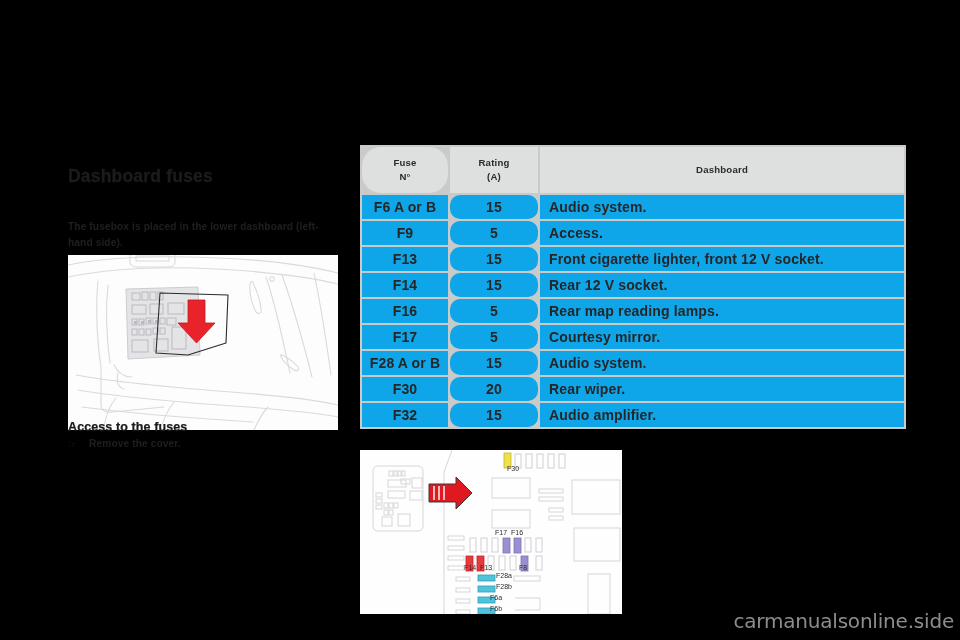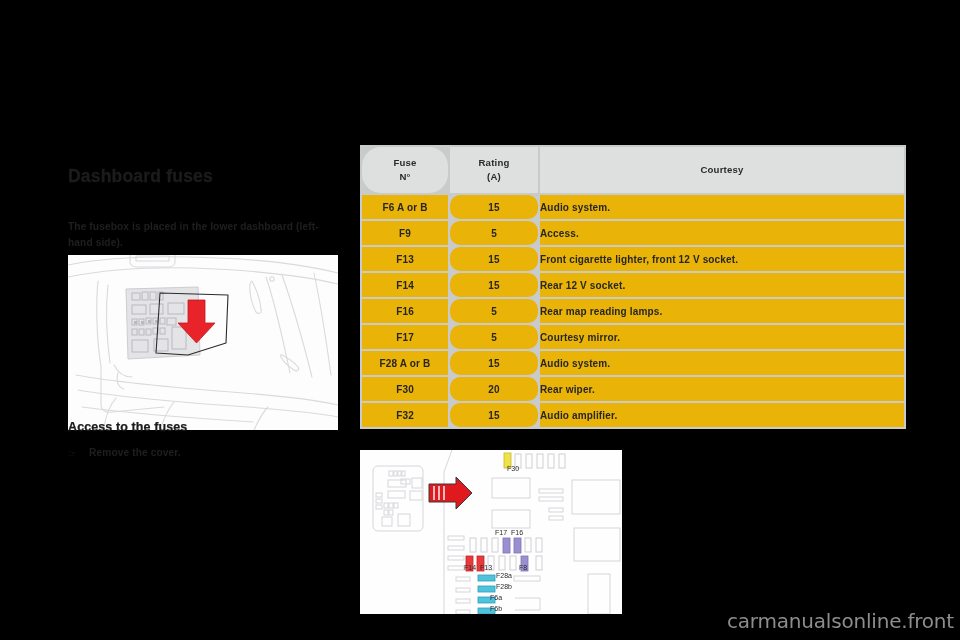--- a/index.html
+++ b/index.html
@@ -59,21 +59,21 @@
   .section-heading {
     font-size: 12.5px;
     font-weight: bold;
     color: #1c1c1c;
     letter-spacing: 0.1px;
     -webkit-text-stroke: 0.25px #1c1c1c;
   }
   .bullet-row {
     display: flex;
     align-items: flex-start;
-    margin-top: 12px;
+    margin-top: 3px;
     gap: 8px;
   }
   .hand-icon {
     color: #1f1f1f;
     font-size: 10px;
     line-height: 1.3;
     width: 13px;
     flex: none;
     padding-top: 1px;
   }
@@ -101,30 +101,30 @@
     background: #dedfdf;
     color: #2b2b2b;
     font-size: 9.6px;
     font-weight: bold;
     text-align: center;
     height: 46px;
     line-height: 1.45;
     letter-spacing: 0.2px;
   }
   table.fuse-table td {
-    background: #eab308;
+    background: #0ea5e9;
     color: #262626;
-    font-size: 10px;
+    font-size: 14px;
     font-weight: bold;
     height: 24px;
     letter-spacing: 0.15px;
   }
   td.col-fuse   { width: 86px;  text-align: center; }
   td.col-rating { width: 88px;  text-align: center; border-radius: 10px; }
-  td.col-func   { text-align: left; }
+  td.col-func   { text-align: left; padding-left: 9px; }
   th.col-fuse   { width: 86px; border-radius: 19px; }
   th.col-rating { width: 88px; }
 
   
   .fusebox-figure {
     position: absolute;
     left: 360px; top: 450px;
     width: 262px; height: 164px;
     background: #fefefe;
     overflow: hidden;
@@ -239,21 +239,21 @@
       <thead>
         <tr>
           <th class="col-fuse">
             <div>Fuse</div>
             <div>N°</div>
           </th>
           <th class="col-rating">
             <div>Rating</div>
             <div>(A)</div>
           </th>
-          <th class="col-func">Courtesy</th>
+          <th class="col-func">Dashboard</th>
         </tr>
       </thead>
       <tbody>
           <tr>
             <td class="col-fuse">F6 A or B</td>
             <td class="col-rating">15</td>
             <td class="col-func">Audio system.</td>
           </tr>
           <tr>
             <td class="col-fuse">F9</td>
@@ -395,15 +395,15 @@
           <text x="126" y="120" text-anchor="middle">F13</text>
           <text x="163" y="120" text-anchor="middle">F8</text>
           <text x="136" y="128" text-anchor="start">F28a</text>
           <text x="136" y="139" text-anchor="start">F28b</text>
           <text x="136" y="150" text-anchor="middle">F6a</text>
           <text x="136" y="161" text-anchor="middle">F6b</text>
         </g>
     </svg>
   </div>
 
-  <div class="watermark">carmanualsonline.front</div>
+  <div class="watermark">carmanualsonline.side</div>
 
 </div>
 
 </body></html>

